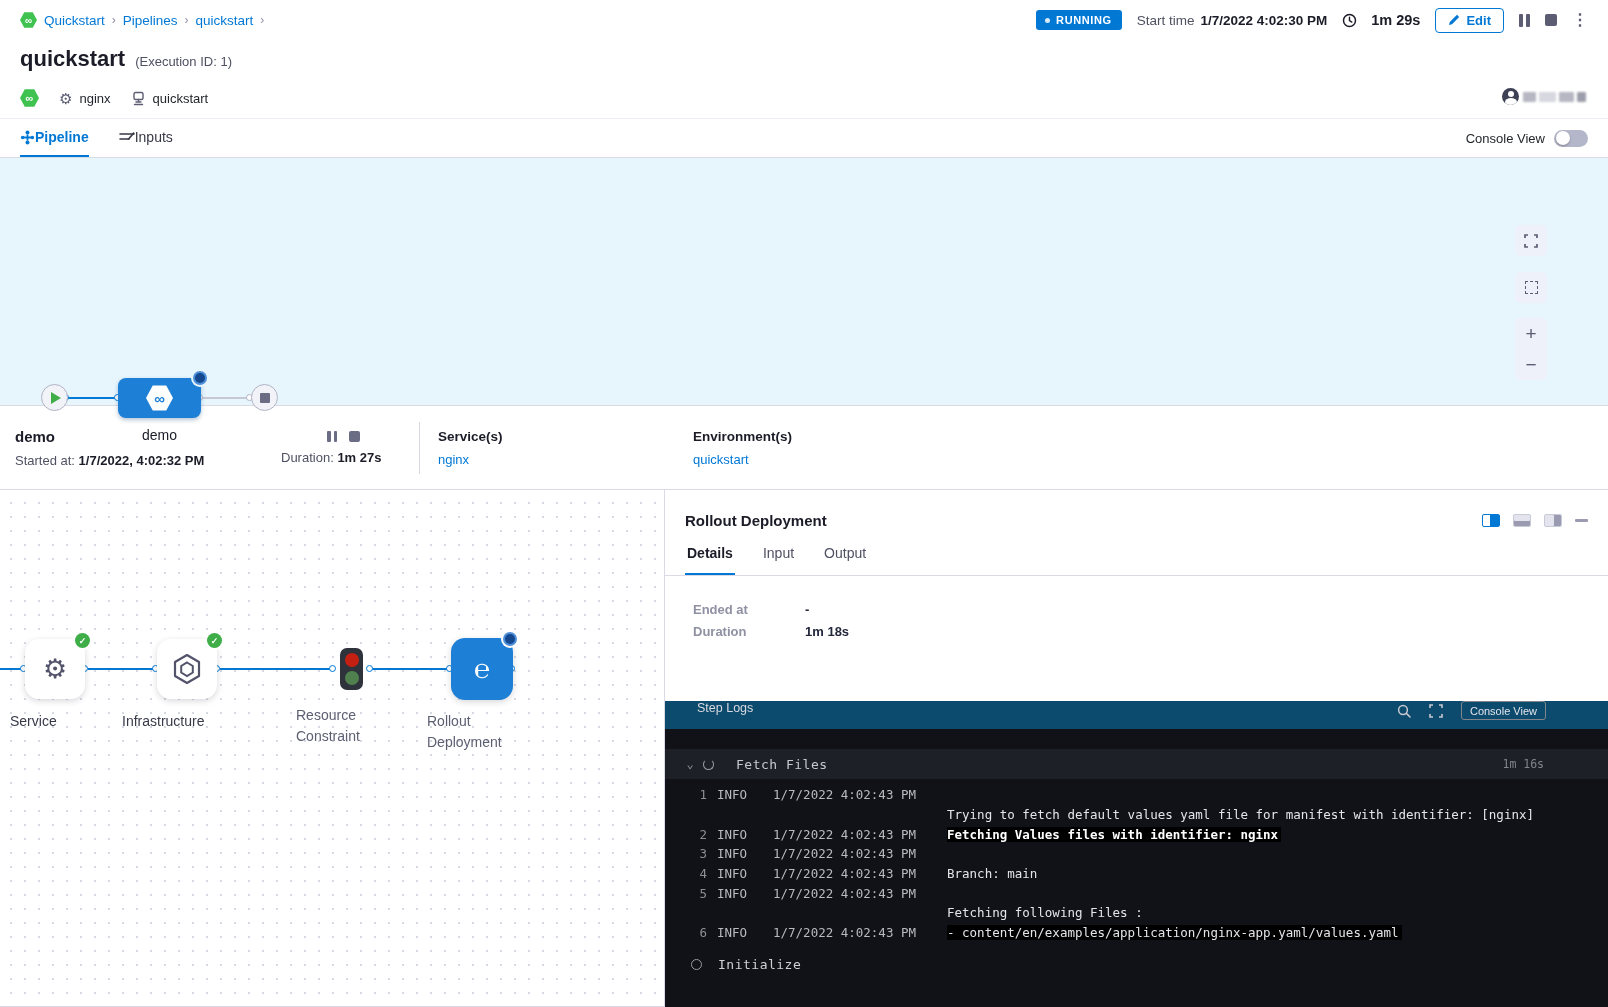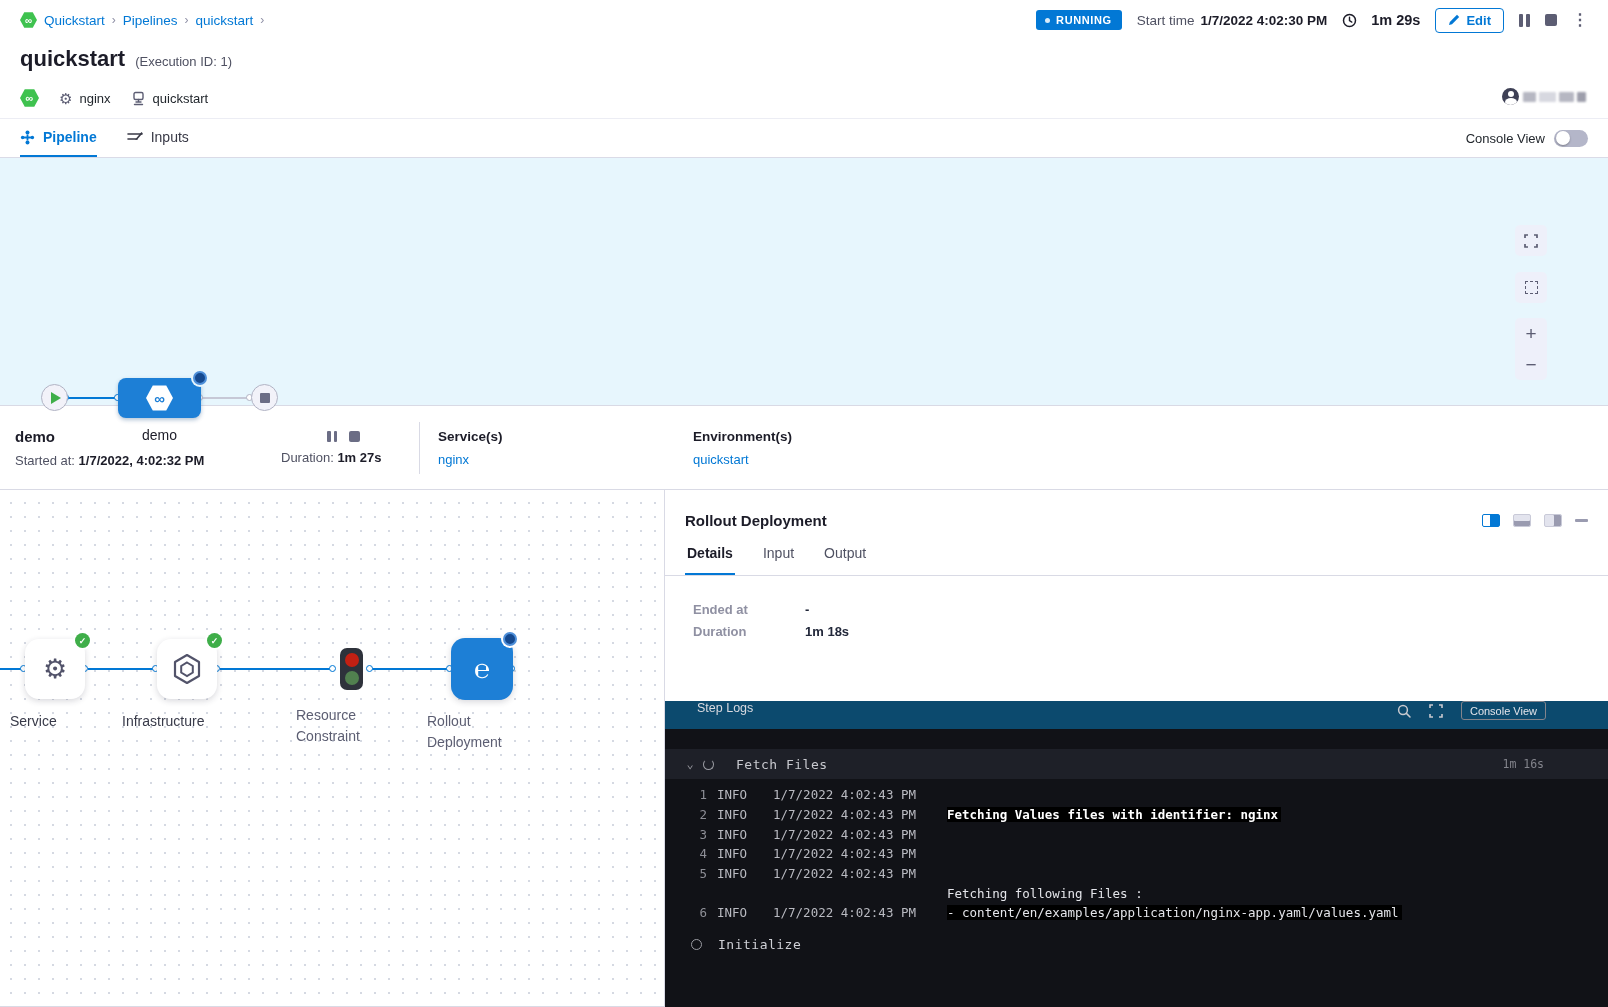--- a/index.html
+++ b/index.html
@@ -37,21 +37,21 @@
   .avatar-wrap { position:absolute; right:22px; top:10px; display:flex; align-items:center; gap:4px; }
   .avatar { width:17px; height:17px; border-radius:50%; background:#3e4055; position:relative; overflow:hidden; }
   .avatar:before { content:""; position:absolute; left:5.5px; top:3px; width:6px; height:6px; border-radius:50%; background:#fff; }
   .avatar:after { content:""; position:absolute; left:2.5px; top:10px; width:12px; height:8px; border-radius:50%; background:#fff; }
   .redacted { display:flex; gap:3px; filter:blur(1.2px); }
   .redacted i { height:10px; border-radius:1px; background:#b6b7c2; }
 
   
   .tabbar { height:40px; border-top:1px solid #ecedf4; border-bottom:1px solid #dadbe7; display:flex; align-items:stretch;
     padding:0 20px; gap:30px; position:relative; }
-  .tab { display:flex; align-items:center; gap:8px; font-size:14px; color:#383946; cursor:pointer; border-bottom:2px solid transparent; }
+  .tab { display:flex; align-items:center; font-size:14px; color:#383946; cursor:pointer; border-bottom:2px solid transparent; }
   .tab.active { color:#0278d5; font-weight:bold; border-bottom:2.5px solid #0278d5; }
   .console-toggle { position:absolute; right:20px; top:0; height:100%; display:flex; align-items:center; gap:9px; font-size:13px; color:#22272d; }
   .toggle { width:34px; height:17px; border-radius:9px; background:#b4b6c9; position:relative; cursor:pointer; }
   .toggle:before { content:""; position:absolute; left:1.5px; top:1.5px; width:14px; height:14px; border-radius:50%; background:#fff; box-shadow:0 1px 2px rgba(0,0,0,.3); }
 
   
   .pcanvas { height:247px; background:#e7f6fd; position:relative; }
   .edge { position:absolute; height:2px; }
   .edge.blue { background:#0278d5; }
   .edge.gray { background:#c6c8d6; }
@@ -403,38 +403,45 @@
         <span class="sec-dur">1m 16s</span>
       </div>
       <div class="log-lines">
   <div class="log-line">
     <span class="ln-num">1</span>
     <span class="ln-level">INFO</span>
     <span class="ln-time">1/7/2022 4:02:43 PM</span>
     <span class="ln-msg"></span>
   </div>
 
+  <div class="log-line">
+    <span class="ln-num"></span>
+    <span class="ln-level"></span>
+    <span class="ln-time"></span>
+    <span class="ln-msg">Trying to fetch default values yaml file for manifest with identifier: [nginx]</span>
+  </div>
 
   <div class="log-line">
     <span class="ln-num">2</span>
     <span class="ln-level">INFO</span>
     <span class="ln-time">1/7/2022 4:02:43 PM</span>
     <span class="ln-msg bold hl">Fetching Values files with identifier: nginx</span>
   </div>
 
   <div class="log-line">
     <span class="ln-num">3</span>
     <span class="ln-level">INFO</span>
     <span class="ln-time">1/7/2022 4:02:43 PM</span>
   </div>
 
   <div class="log-line">
     <span class="ln-num">4</span>
     <span class="ln-level">INFO</span>
     <span class="ln-time">1/7/2022 4:02:43 PM</span>
+    <span class="ln-msg">Branch: main</span>
   </div>
 
   <div class="log-line">
     <span class="ln-num">5</span>
     <span class="ln-level">INFO</span>
     <span class="ln-time">1/7/2022 4:02:43 PM</span>
     <span class="ln-msg"></span>
   </div>
 
   <div class="log-line">

